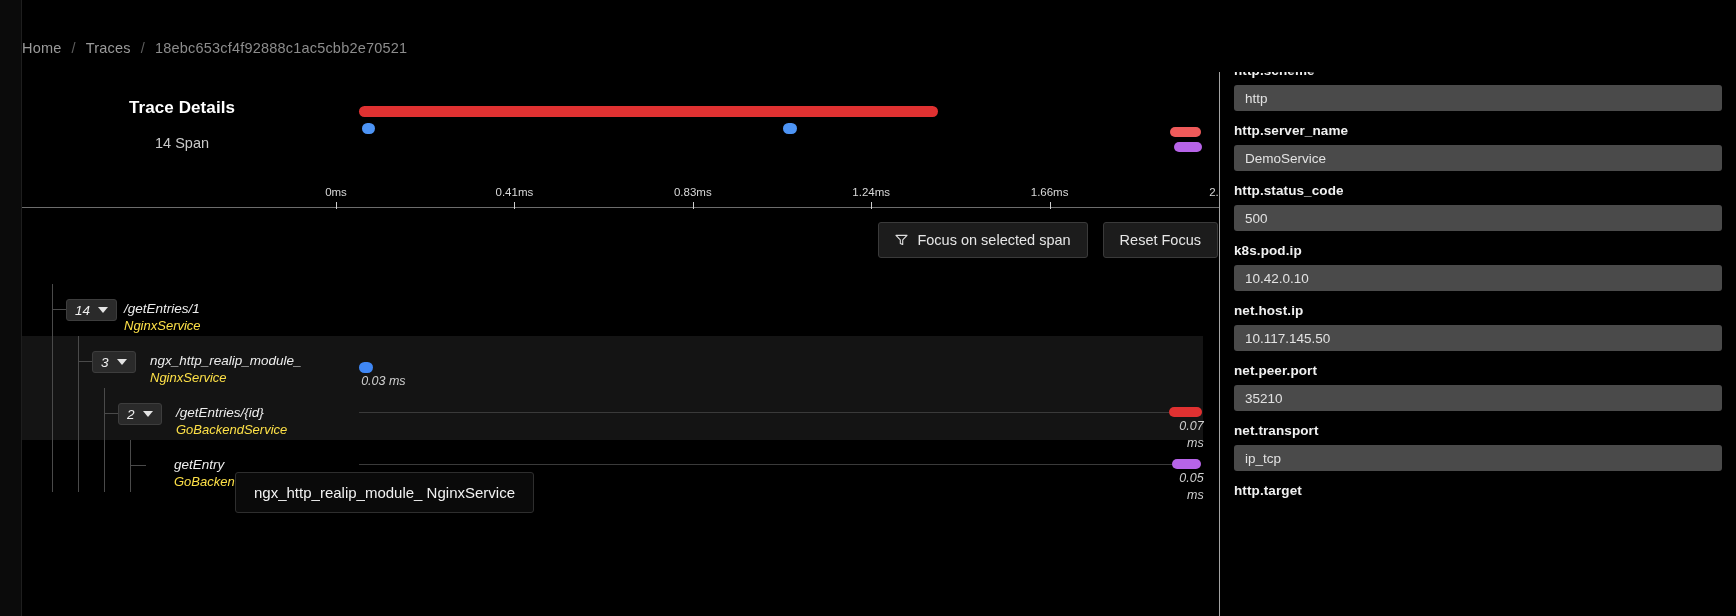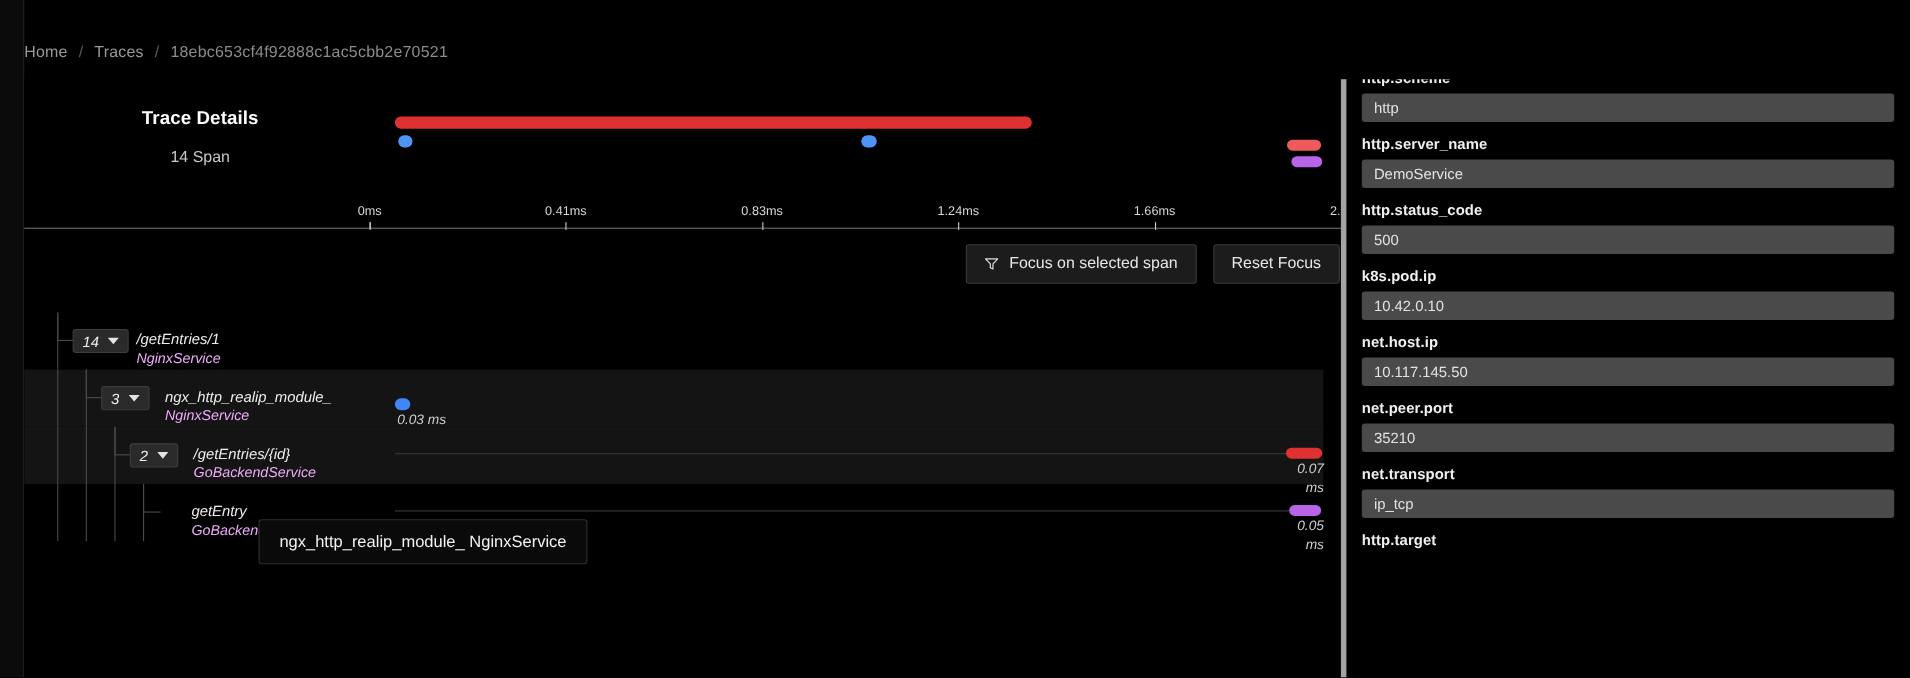--- a/index.html
+++ b/index.html
@@ -93,21 +93,21 @@
   .count-badge {
     position: absolute; display: inline-flex; align-items: center; gap: 8px;
     background: #2a2a2a; border: 1px solid #3d3d3d; border-radius: 3px;
     height: 22px; padding: 0 8px; font-size: 13.5px; color: #efefef; cursor: pointer;
   }
   .caret {
     width: 0; height: 0; border-left: 5px solid transparent; border-right: 5px solid transparent;
     border-top: 6px solid #e4e4e4;
   }
   .span-name { position: absolute; font-size: 13.5px; color: #ededed; white-space: nowrap; }
-  .span-svc  { position: absolute; font-size: 13px; color: #f0abfc; white-space: nowrap; }
+  .span-svc  { position: absolute; font-size: 13px; color: #fde047; white-space: nowrap; }
 
   .span-track { position: absolute; left: 314px; top: 0; width: 867px; height: 52px; }
   .leader { position: absolute; height: 1px; background: #3a3a3a; }
   .span-bar { position: absolute; border-radius: 6px; }
   .span-dur {
     position: absolute; font-size: 12.5px; color: #cfcfcf; white-space: pre-line;
     text-align: right; line-height: 17px;
   }
 
   
@@ -120,21 +120,21 @@
 
   
   .spans-scroll {
     position: absolute; left: 1206px; top: 284px; width: 4px; height: 260px;
     background: #3a3a3a; border-radius: 2px;
   }
 
   
   .attr-panel {
     position: absolute; left: 1219px; top: 72px; width: 517px; height: 544px;
-    background: #000; border-left: 5px solid #a3a3a3;
+    background: #000; border-left: 1px solid #a3a3a3;
     overflow: hidden; padding: 0 14px;
   }
   .attr-item { margin-bottom: 12px; }
   .attr-key {
     font-size: 13.5px; font-weight: bold; color: #f0f0f0;
     margin-bottom: 7px; letter-spacing: .1px;
   }
   .attr-val {
     background: #4a4a4a; border-radius: 3px; height: 26px;
     display: flex; align-items: center; padding: 0 11px;

